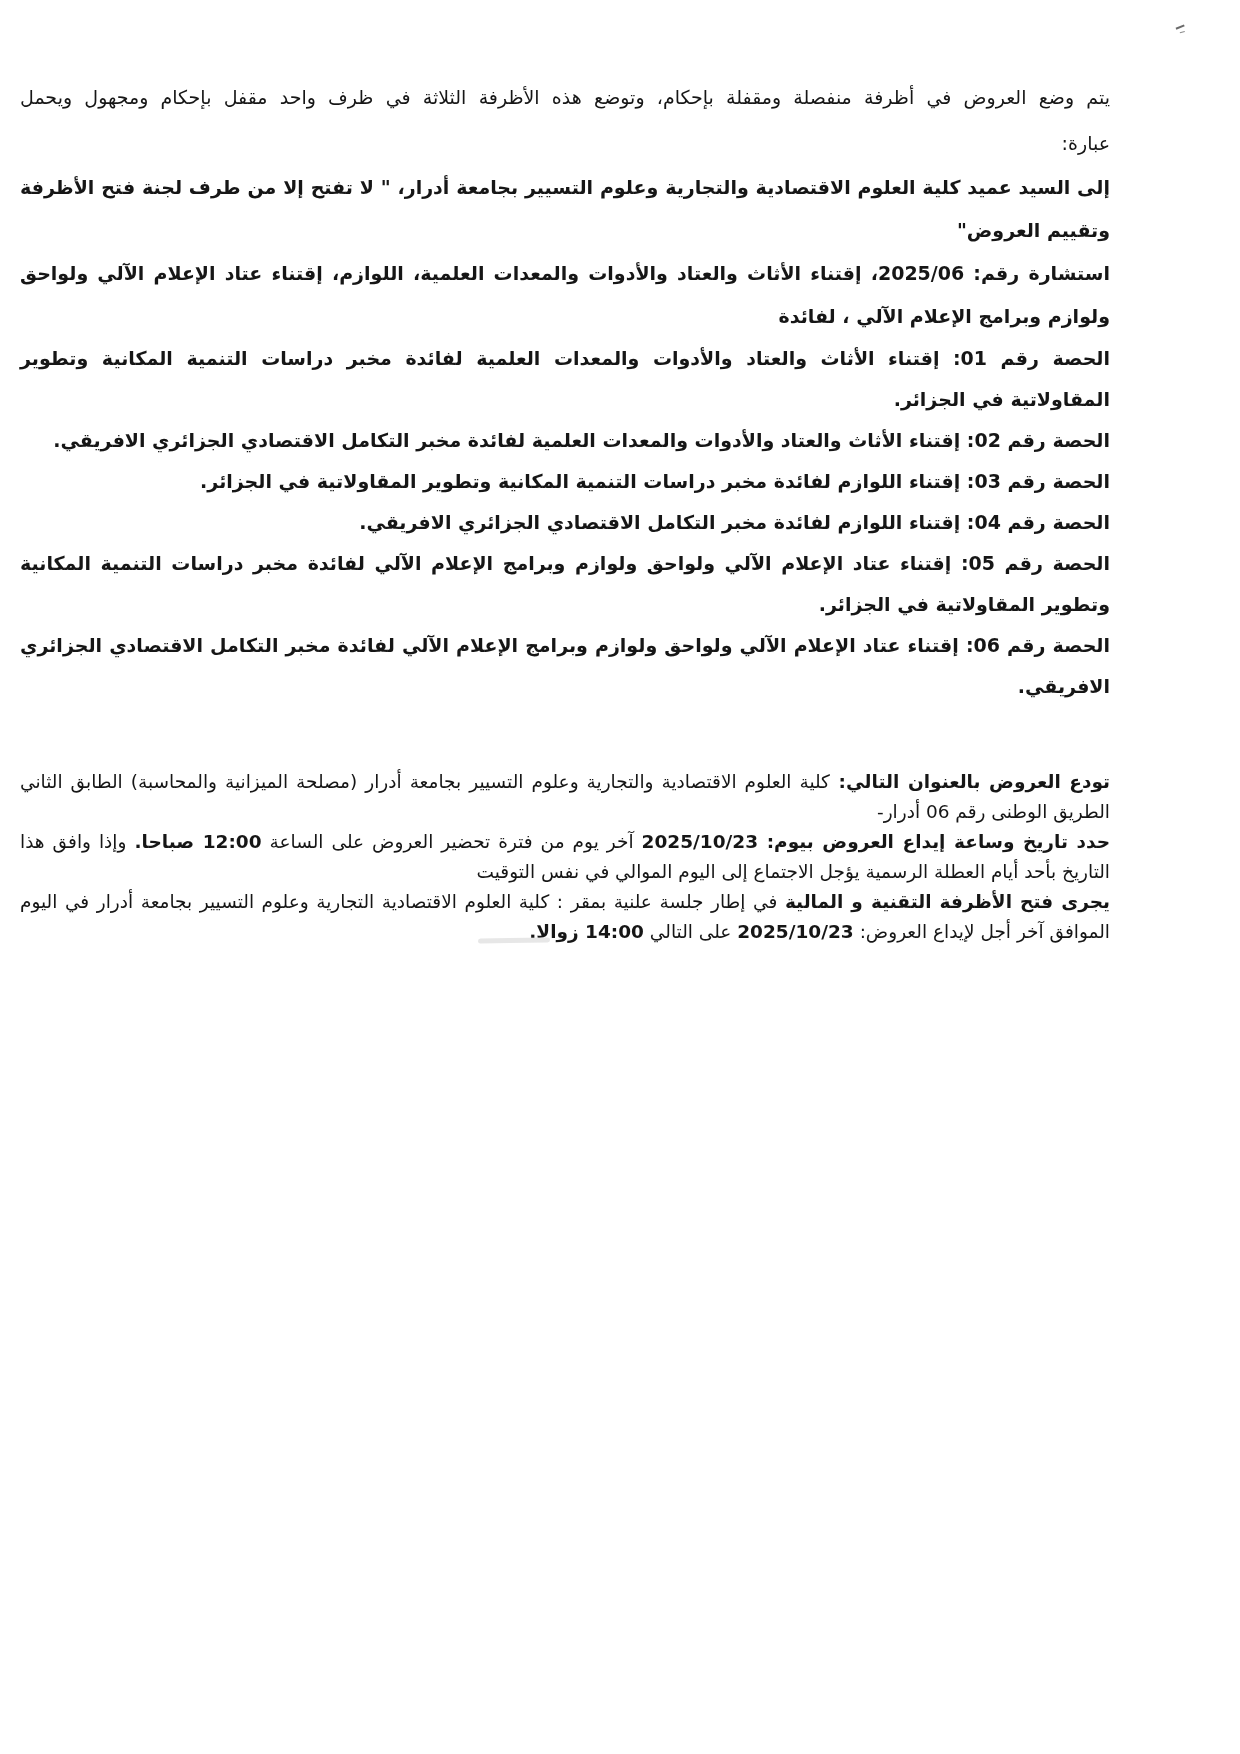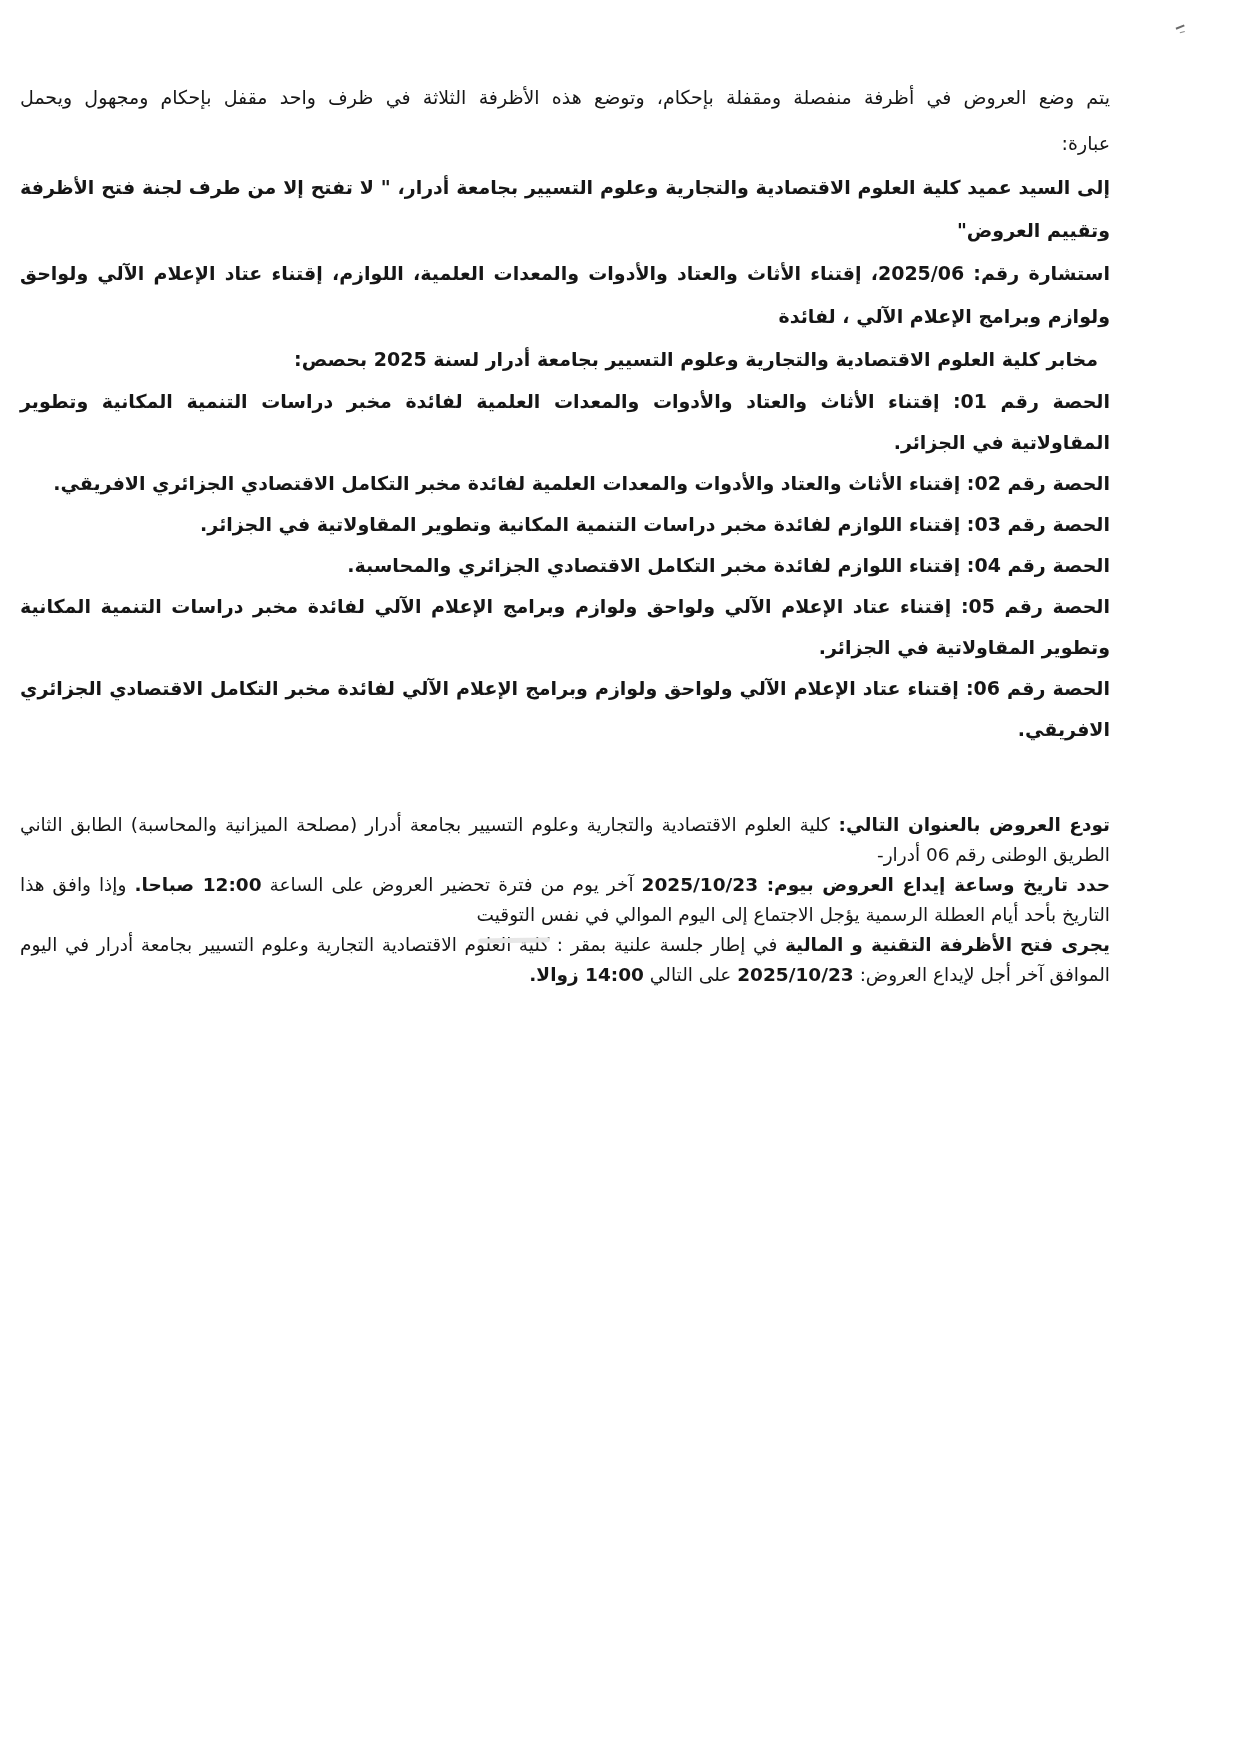--- a/index.html
+++ b/index.html
@@ -97,27 +97,26 @@
   <span class="smudge"></span>
 
   <div class="content">
 
     <p class="intro">يتم وضع  العروض في أظرفة منفصلة ومقفلة بإحكام، وتوضع هذه الأظرفة الثلاثة في ظرف واحد مقفل بإحكام ومجهول ويحمل عبارة:</p>
 
     <p class="par b">إلى السيد عميد كلية العلوم الاقتصادية والتجارية وعلوم التسيير بجامعة أدرار،  " لا تفتح إلا من طرف لجنة فتح الأظرفة وتقييم العروض"</p>
 
     <p class="par b"><span>استشارة رقم: </span><span>2025/06</span><span>، إقتناء الأثاث والعتاد والأدوات والمعدات العلمية، اللوازم، إقتناء عتاد الإعلام الآلي ولواحق ولوازم وبرامج الإعلام الآلي ، لفائدة</span></p>
 
-    <p class="par b beneficiary">مخابر كلية العلوم الاقتصادية والتجارية وعلوم التسيير  بجامعة أدرار لسنة 2025 بحصص:</p>
 
     <div>
       <p class="lot"><span>الحصة رقم 01:</span><span> إقتناء الأثاث والعتاد والأدوات والمعدات العلمية لفائدة مخبر دراسات التنمية المكانية وتطوير المقاولاتية في الجزائر.</span></p>
       <p class="lot"><span>الحصة رقم 02:</span><span> إقتناء الأثاث والعتاد والأدوات والمعدات العلمية لفائدة مخبر التكامل الاقتصادي الجزائري الافريقي.</span></p>
       <p class="lot"><span>الحصة رقم 03:</span><span> إقتناء اللوازم لفائدة مخبر دراسات التنمية المكانية وتطوير المقاولاتية في الجزائر.</span></p>
-      <p class="lot"><span>الحصة رقم 04:</span><span> إقتناء اللوازم لفائدة  مخبر التكامل الاقتصادي الجزائري والمحاسبة.</span></p>
+      <p class="lot"><span>الحصة رقم 04:</span><span> إقتناء اللوازم لفائدة  مخبر التكامل الاقتصادي الجزائري الافريقي.</span></p>
       <p class="lot"><span>الحصة رقم 05:</span><span> إقتناء عتاد الإعلام الآلي ولواحق ولوازم وبرامج الإعلام الآلي  لفائدة مخبر دراسات التنمية المكانية وتطوير المقاولاتية في الجزائر.</span></p>
       <p class="lot"><span>الحصة رقم 06:</span><span> إقتناء عتاد الإعلام الآلي ولواحق ولوازم وبرامج الإعلام الآلي  لفائدة  مخبر التكامل الاقتصادي الجزائري الافريقي.</span></p>
     </div>
 
     <div class="lower">
 
       <p><span class="b">تودع العروض بالعنوان التالي: </span><span class="r">كلية العلوم الاقتصادية والتجارية وعلوم التسيير بجامعة  أدرار (مصلحة الميزانية والمحاسبة)  الطابق الثاني الطريق الوطنى رقم 06 أدرار-</span></p>
 
 
       <p><span class="b">حدد تاريخ  وساعة إيداع العروض بيوم: </span><span class="b">2025/10/23</span><span class="r">   آخر يوم من فترة تحضير العروض على الساعة </span><span class="b">12:00 صباحا.</span><span class="r"> وإذا وافق هذا التاريخ بأحد أيام العطلة الرسمية يؤجل الاجتماع إلى اليوم الموالي في نفس التوقيت</span></p>

